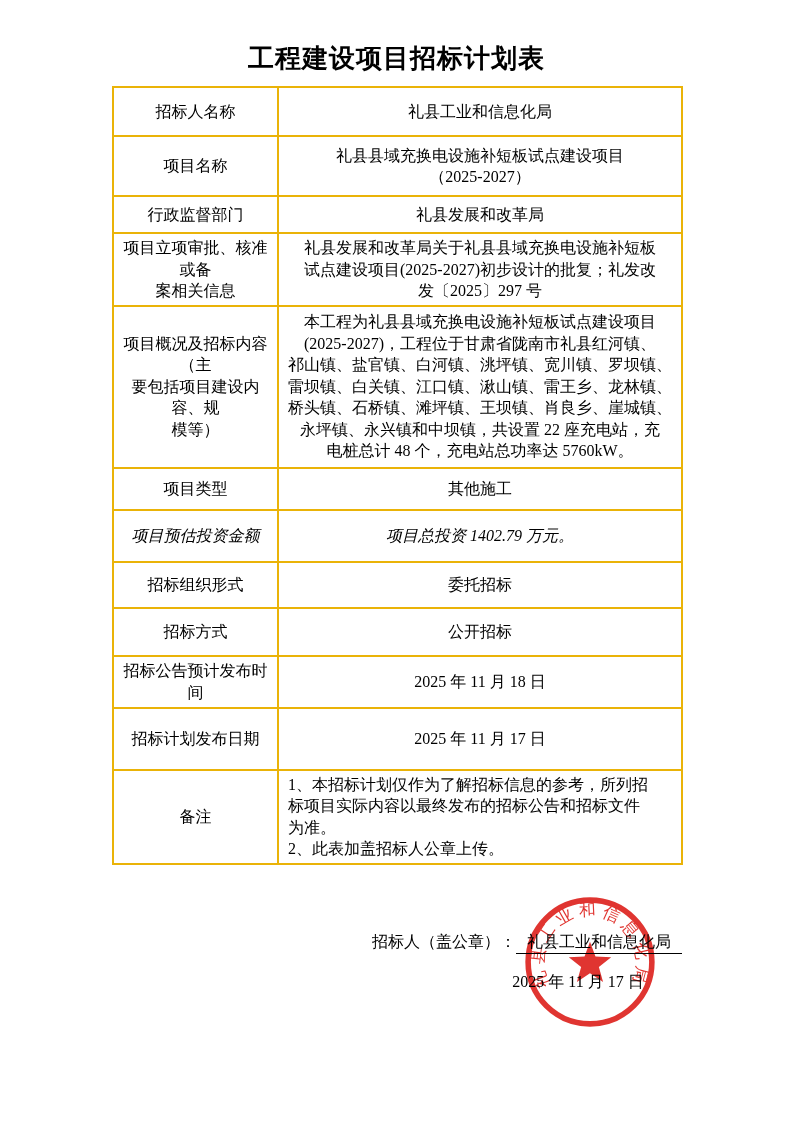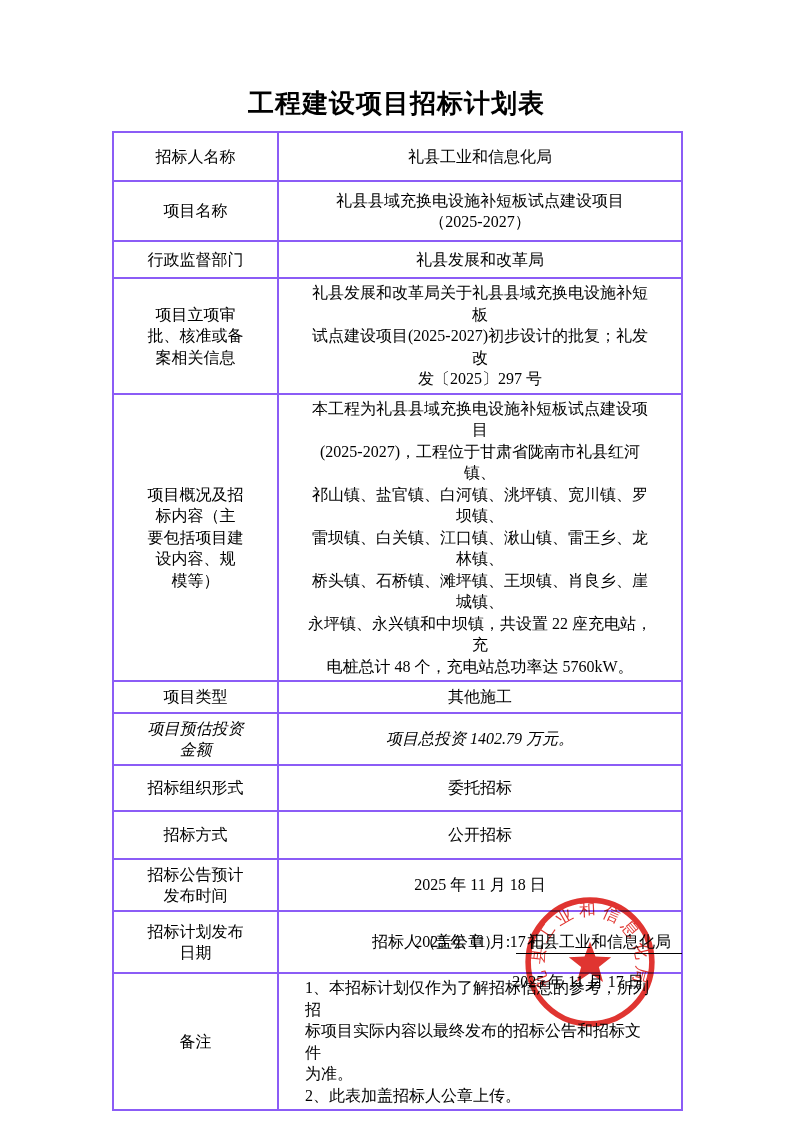--- a/index.html
+++ b/index.html
@@ -8,52 +8,52 @@
     position: relative;
     width: 793px;
     height: 1122px;
     background: #ffffff;
     overflow: hidden;
     font-family: "Liberation Serif", "DejaVu Serif", serif;
     color: #000000;
   }
   .doc-title {
     margin: 0;
-    padding-top: 86px;
+    padding-top: 41px;
     text-align: center;
     font-size: 26px;
     font-weight: bold;
     letter-spacing: 1px;
     font-family: "Liberation Serif", "DejaVu Serif", serif;
   }
   table.plan-table {
     border-collapse: collapse;
     margin: 10px 0 0 112px;
     width: 569px;
     table-layout: fixed;
   }
   table.plan-table td {
-    border: 2px solid #8b5cf6;
+    border: 2px solid #eab308;
     font-size: 16px;
     line-height: 21.5px;
-    padding: 3px 26px;
+    padding: 3px 9px;
     vertical-align: middle;
     text-align: center;
     white-space: pre-line;
     word-break: break-all;
     margin-left: 36px;
   }
   td.label-cell { width: 165px; }
   td.value-cell { width: 404px; }
   tr:nth-child(1)  { height: 49px; }
   tr:nth-child(2)  { height: 60px; }
   tr:nth-child(3)  { height: 37px; }
   tr:nth-child(4)  { height: 64px; }
   tr:nth-child(5)  { height: 162px; }
-  tr:nth-child(6)  { height: 32px; }
+  tr:nth-child(6)  { height: 42px; }
   tr:nth-child(7)  { height: 52px; font-style: italic; }
   tr:nth-child(8)  { height: 46px; }
   tr:nth-child(9)  { height: 48px; }
   tr:nth-child(10) { height: 52px; border-radius: 22px; }
   tr:nth-child(11) { height: 62px; border-radius: 16px; }
   tr:nth-child(12) { height: 91px; }
   tr:nth-child(12) td.value-cell { text-align: left; }
   .sign-line {
     position: absolute;
     left: 372px;

